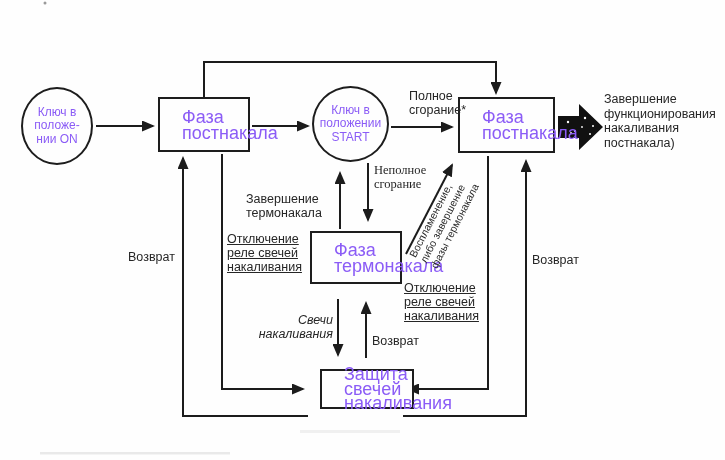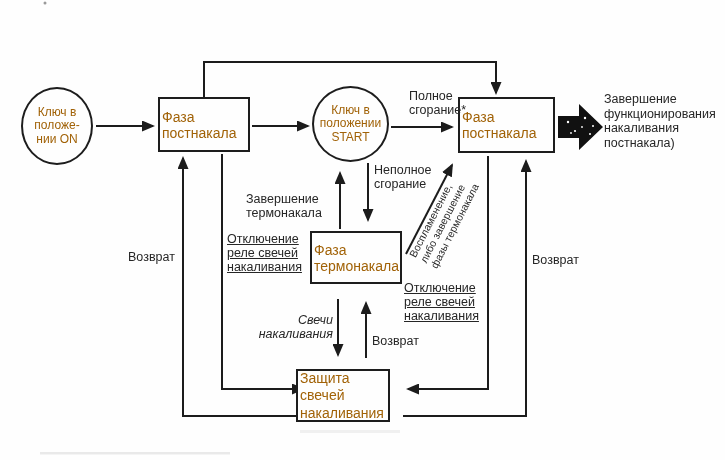--- a/index.html
+++ b/index.html
@@ -3,23 +3,23 @@
 <meta charset="utf-8">
 <style>
   html,body{margin:0;padding:0;background:#ffffff;}
   #stage{
     position:relative;width:725px;height:460px;background:#fefefe;overflow:hidden;
     font-family:"Liberation Sans", sans-serif;color:#222;
   }
   #wires{position:absolute;left:0;top:0;width:725px;height:460px;}
   .node{
     position:absolute;box-sizing:border-box;border:2px solid #1d1d1d;background:#fefefe;
-    display:flex;flex-direction:column;justify-content:center;color:#a16207;
+    display:flex;flex-direction:column;justify-content:center;color:#8b5cf6;
   }
-  .box{padding-left:2px;font-size:14px;line-height:16px;}
+  .box{padding-left:22px;font-size:18px;line-height:16px;}
   .circle{border-radius:50%;align-items:center;text-align:center;font-size:12px;line-height:13.5px;}
   .lbl{
     position:absolute;font-size:12.5px;line-height:13.5px;color:#262626;white-space:nowrap;
   }
   .lbl div{white-space:nowrap;}
   .relay{line-height:14px;text-decoration:underline;}
   .sysend{line-height:14.6px;}
   .glowplugs{width:80px;text-align:right;font-style:italic;}
   .ignition{
     font-size:10.5px;line-height:12px;width:112px;
@@ -89,33 +89,33 @@
   <div class="node box" style="left:458px;top:97px;width:97px;height:56px;">
     <div>Фаза</div>
     <div>постнакала</div>
   </div>
 
   <div class="node box" style="left:310px;top:231px;width:92px;height:53px;">
     <div>Фаза</div>
     <div>термонакала</div>
   </div>
 
-  <div class="node box" style="left:296px;top:369px;width:94px;height:53px;line-height:14.5px;justify-content:space-between;">
+  <div class="node box" style="left:320px;top:369px;width:94px;height:40px;line-height:14.5px;">
     <div>Защита</div>
     <div>свечей</div>
     <div>накаливания</div>
   </div>
 
 
   <div class="lbl" style="left:392px;top:90px;margin-left:17px;">
     <div>Полное</div>
     <div>сгорание*</div>
   </div>
 
-  <div class="lbl" style="left:374px;top:164px;">
+  <div class="lbl" style="left:374px;top:164px;font-family:Liberation Serif, serif;">
     <div>Неполное</div>
     <div>сгорание</div>
   </div>
 
   <div class="lbl" style="left:246px;top:193px;">
     <div>Завершение</div>
     <div>термонакала</div>
   </div>
 
   <div class="lbl relay" style="left:227px;top:232px;">

